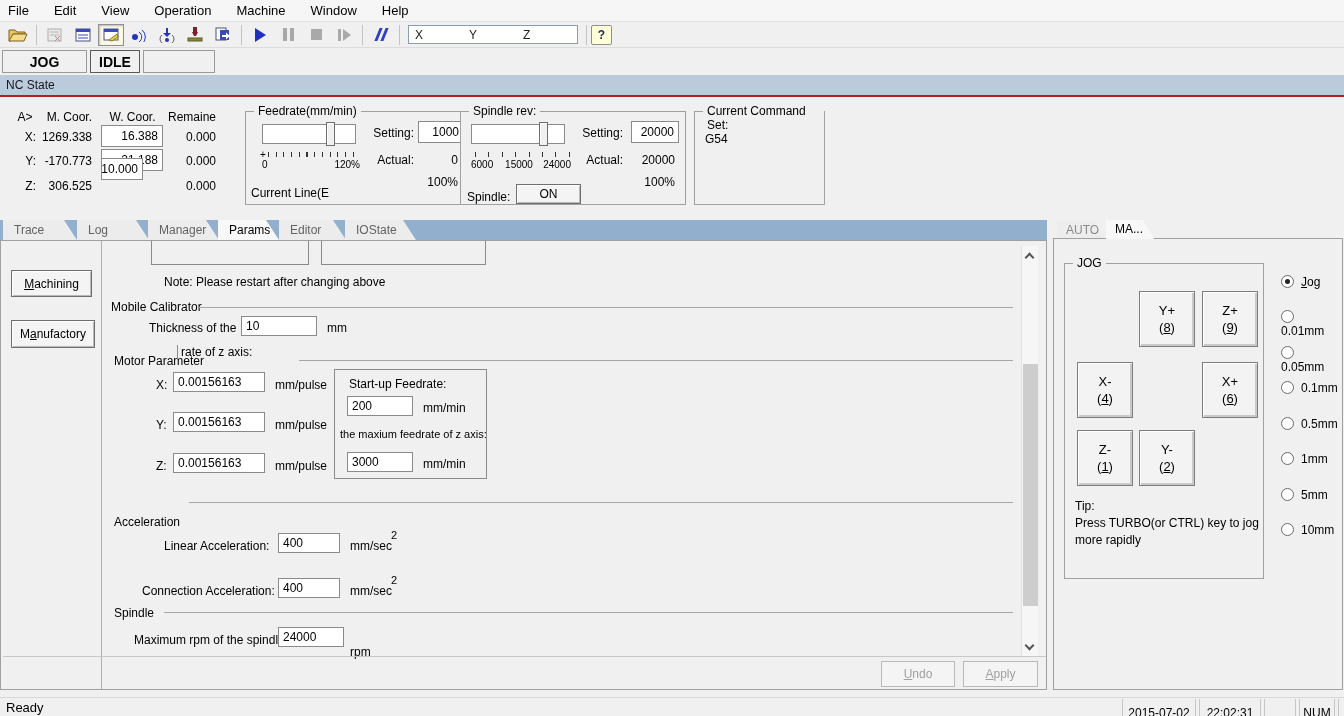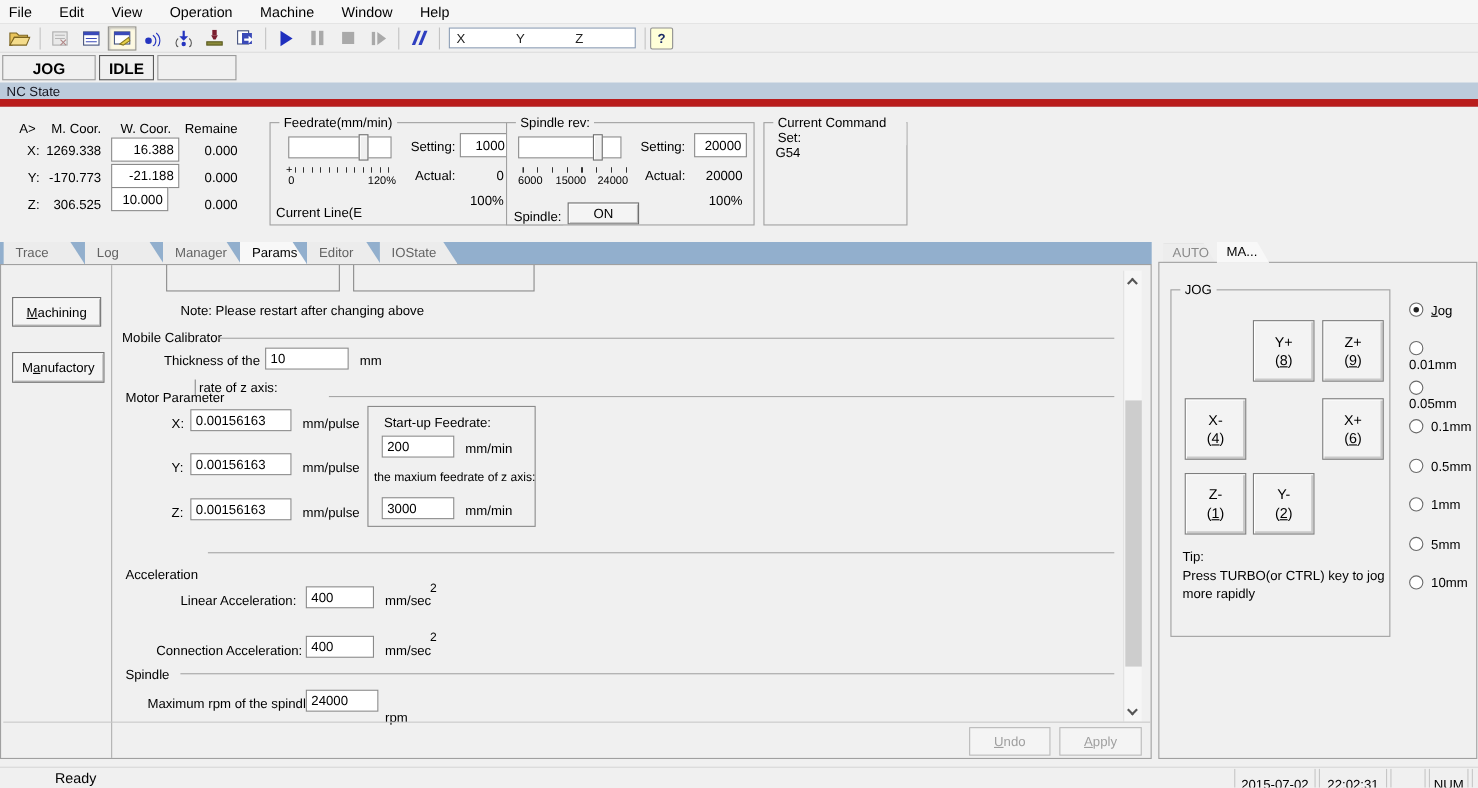--- a/index.html
+++ b/index.html
@@ -29,21 +29,21 @@
   .xyzfield { position:relative; width:170px; height:19px; background:#fff; border:1px solid #8a9cb3; margin:0 4px; }
   .xyzfield span { position:absolute; top:2px; font-size:12px; color:#222; }
   .helpbtn { width:21px; height:20px; border:1px solid #8f8f8f; background:#ffffd8; display:flex;
              align-items:center; justify-content:center; font-weight:bold; color:#1a2a66; border-radius:2px; }
 
   
   .modebox { position:absolute; top:50px; height:23px; border:1px solid #9a9a9a; background:#f0f0f0;
              display:flex; align-items:center; justify-content:center; font-weight:bold; font-size:14px; }
 
   .ncbar { position:absolute; top:75px; left:0; width:100%; height:22px; background:#bccbdb;
-           border-bottom:7px solid #b91c1c; display:flex; align-items:center; padding-left:6px; color:#15151f; }
+           border-bottom:2px solid #b91c1c; display:flex; align-items:center; padding-left:6px; color:#15151f; }
 
   
   .grp { position:absolute; border:1px solid #a0a0a0; background:#f0f0f0; }
   .grp > .legend { position:absolute; top:-8px; left:8px; background:#f0f0f0; padding:0 4px; }
 
   .tbox { background:#fff; border:1px solid #8a8a8a; position:absolute; font-size:12px;
           display:flex; align-items:center; padding:0 4px; }
   .tbox.r { justify-content:flex-end; }
 
   .slider-track { position:absolute; background:#fff; border:1px solid #8a8a8a; height:20px; }
@@ -225,21 +225,21 @@
   <div class="tbox r" style="left:101px;top:125px;width:62px;height:22px;">16.388</div>
   <div class="abs" style="left:172px;top:130px;width:44px;text-align:right;">0.000</div>
 
   <div class="abs" style="left:20px;top:154px;width:16px;text-align:right;">Y:</div>
   <div class="abs" style="left:30px;top:154px;width:62px;text-align:right;">-170.773</div>
   <div class="tbox r" style="left:101px;top:149px;width:62px;height:22px;">-21.188</div>
   <div class="abs" style="left:172px;top:154px;width:44px;text-align:right;">0.000</div>
 
   <div class="abs" style="left:20px;top:179px;width:16px;text-align:right;">Z:</div>
   <div class="abs" style="left:30px;top:179px;width:62px;text-align:right;">306.525</div>
-  <div class="tbox r" style="left:101px;top:170px;width:52px;height:22px;">10.000</div>
+  <div class="tbox r" style="left:101px;top:158px;width:42px;height:22px;">10.000</div>
   <div class="abs" style="left:172px;top:179px;width:44px;text-align:right;">0.000</div>
 
   <div class="grp" style="left:245px;top:111px;width:267px;height:94px;">
     <span class="legend">Feedrate(mm/min)</span>
     <div class="slider-track" style="left:16px;top:12px;width:94px;"></div>
     <div class="slider-thumb" style="left:80px;top:10px;"></div>
     <span class="abs tiny" style="left:14px;top:37px;">+</span>
     <div class="ticks" style="left:22px;top:40px;width:92px;"></div>
     <span class="abs tiny" style="left:16px;top:47px;">0</span>
     <span class="abs tiny" style="left:84px;top:47px;width:30px;text-align:right;">120%</span>
@@ -421,21 +421,21 @@
     </div>
     <div class="abs" style="left:227px;top:249px;">
       <span class="radio"></span><span>5mm</span>
     </div>
     <div class="abs" style="left:227px;top:284px;">
       <span class="radio"></span><span>10mm</span>
     </div>
   </div>
 
   <div class="statusbar">
-    <span class="abs" style="left:6px;top:2px;margin-left:44px;">Ready</span>
+    <span class="abs" style="left:6px;top:2px;">Ready</span>
     <span class="scell" style="left:1122px;width:74px;">2015-07-02</span>
     <span class="scell" style="left:1199px;width:62px;">22:02:31</span>
     <span class="scell" style="left:1264px;width:32px;"></span>
     <span class="scell" style="left:1299px;width:36px;">NUM</span>
     <span class="abs" style="left:1338px;top:1px;width:1px;height:17px;background:#c6c6c6;"></span>
   </div>
 
 </div>
 
 </body></html>

